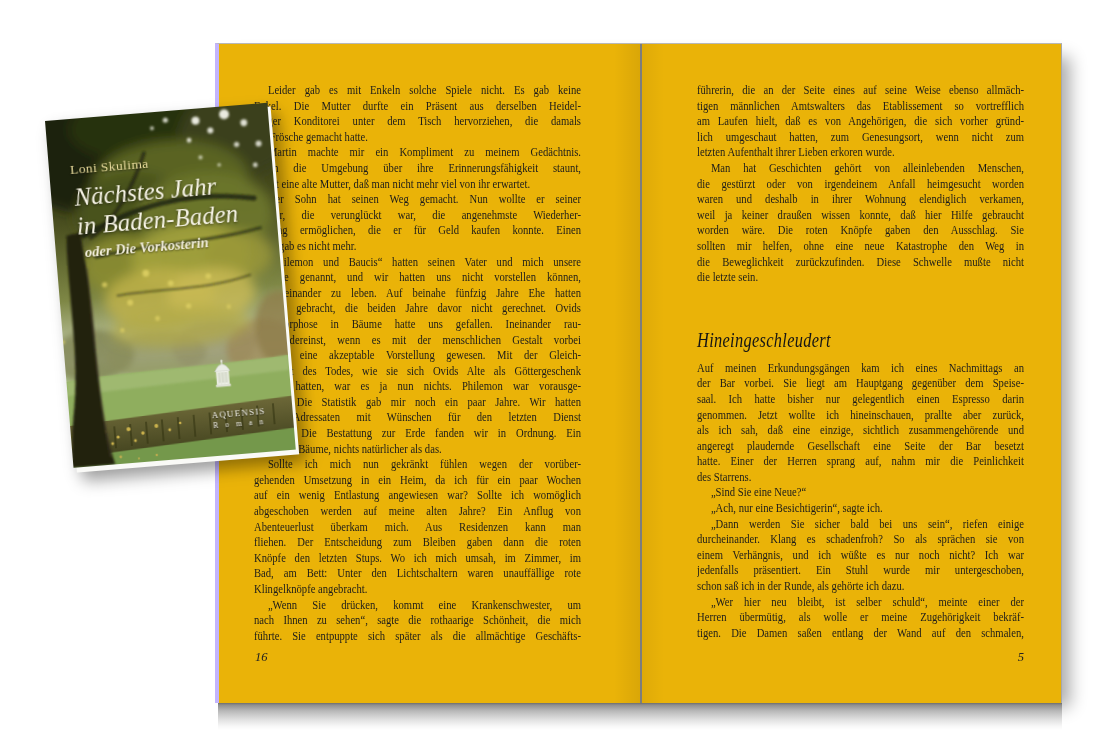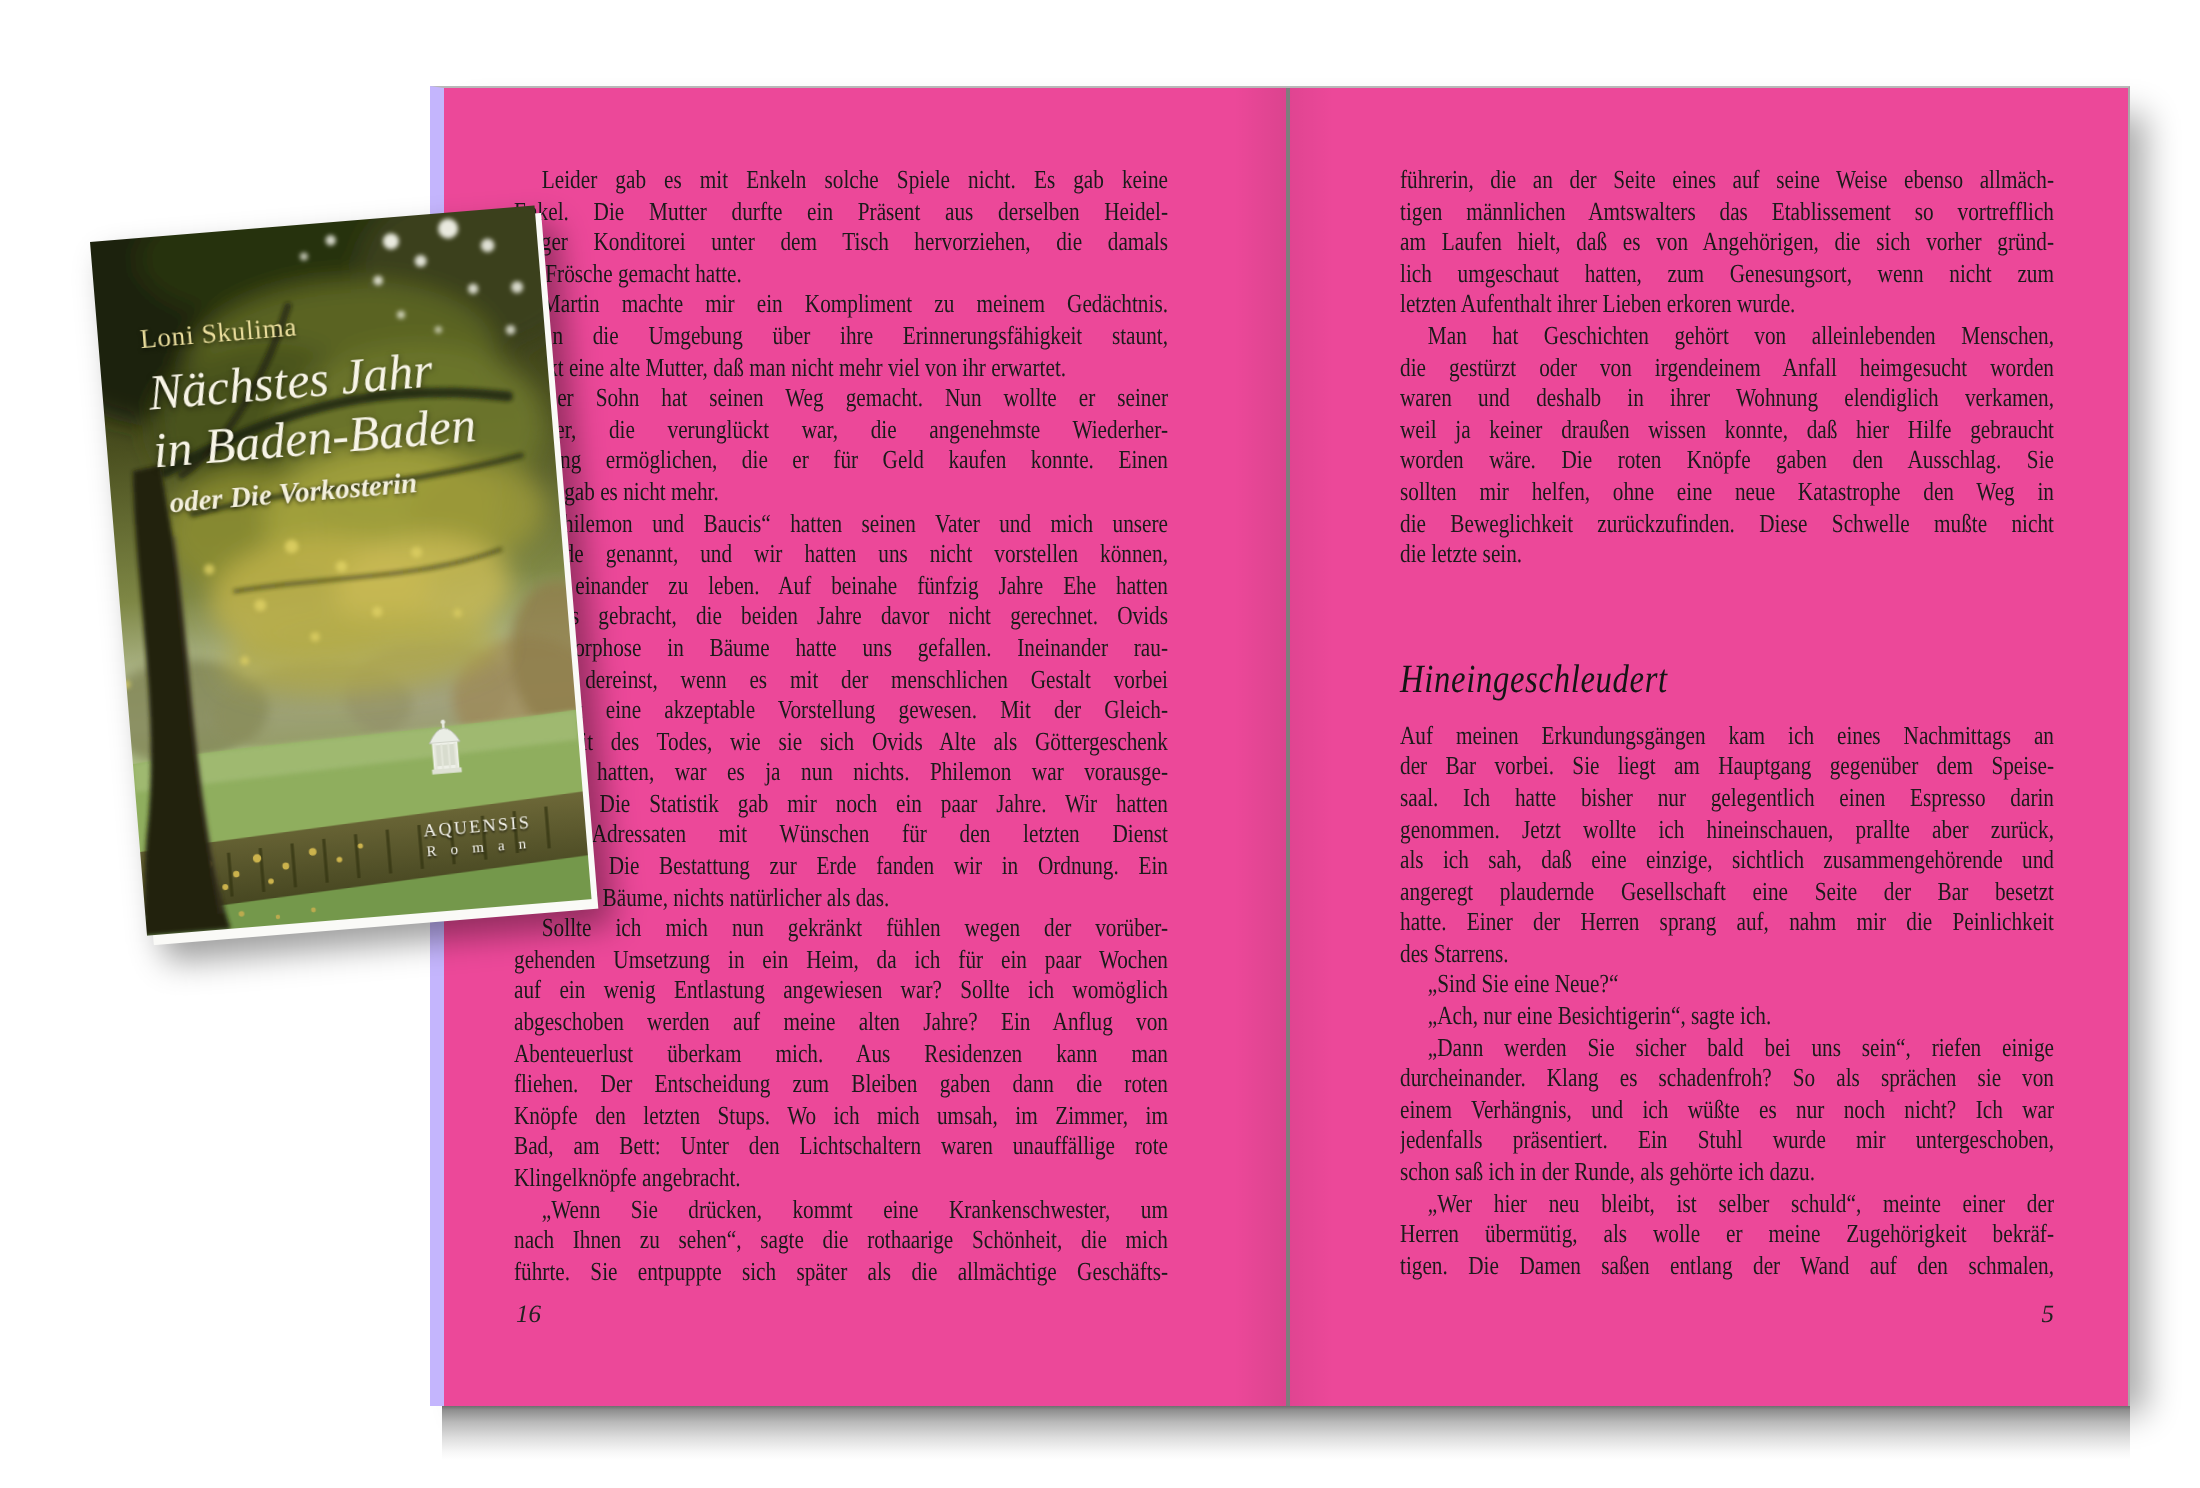--- a/index.html
+++ b/index.html
@@ -1,21 +1,21 @@
 <!DOCTYPE html>
 <html><head>
 <meta charset="utf-8">
 <style>
   html,body{margin:0;padding:0;background:#ffffff;}
   .stage{position:relative;width:1100px;height:744px;background:#ffffff;overflow:hidden;
          font-family:"Liberation Serif","DejaVu Serif",serif;}
 
   
-  .book{position:absolute;left:215px;top:43px;width:842px;height:659px;background:#ec4899;
-        border-top:1px solid #b8b8b8;border-left:7px solid #c4b5fd;border-right:1px solid #a8a8a8;
+  .book{position:absolute;left:215px;top:43px;width:842px;height:659px;background:#eab308;
+        border-top:1px solid #b8b8b8;border-left:4px solid #c4b5fd;border-right:1px solid #a8a8a8;
         box-shadow:13px 9px 16px -5px rgba(0,0,0,0.33);}
   .book-bottom{position:absolute;left:-1px;right:-1px;top:100%;height:27px;
         background:linear-gradient(to bottom,#6e6e6e 0px,#8f8f8f 2px,#b9b9b9 8px,#dedede 16px,#f7f7f7 23px,#ffffff 100%);}
   .gutter{position:absolute;left:421px;top:0;bottom:0;width:2px;background:#7d7d7d;}
   .gutter-shade-l{position:absolute;right:421px;top:0;bottom:0;width:26px;
         background:linear-gradient(to right,rgba(0,0,0,0),rgba(0,0,0,0.07));}
   .gutter-shade-r{position:absolute;left:423px;top:0;bottom:0;width:22px;
         background:linear-gradient(to left,rgba(0,0,0,0),rgba(0,0,0,0.05));}
 
   

